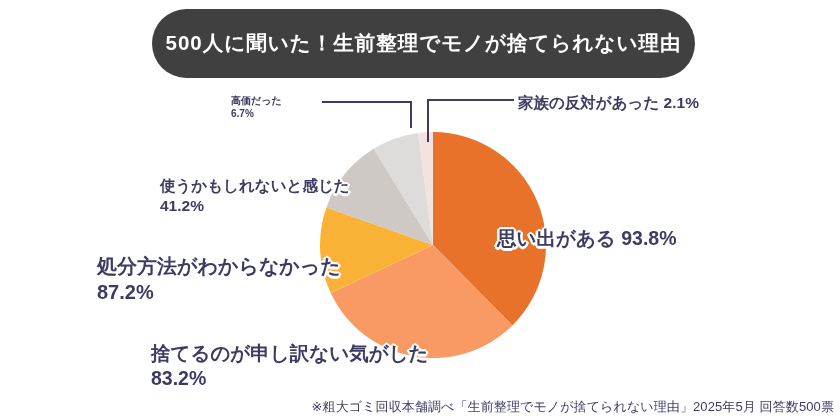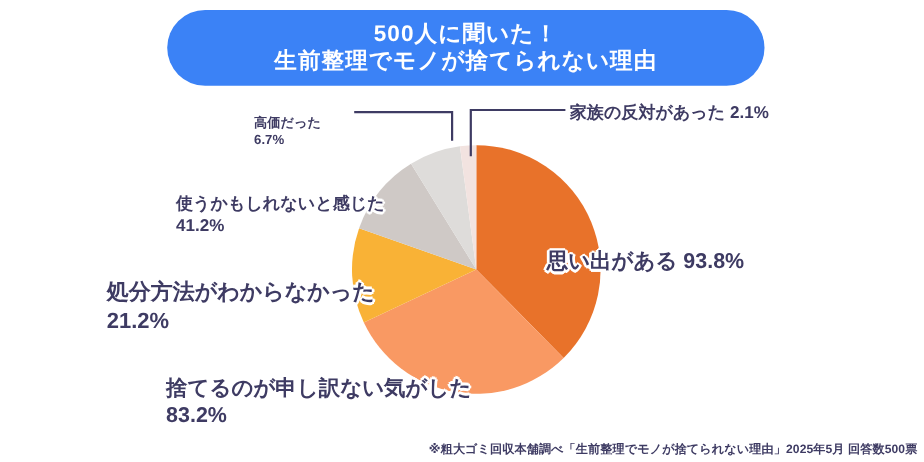--- a/index.html
+++ b/index.html
@@ -20,24 +20,23 @@
     height: 420px;
   }
 
   
   #title-banner {
     position: absolute;
     left: 152px;
     top: 9px;
     width: 543px;
     height: 69px;
-    background: #3b82f6;
+    background: #404040;
     border-radius: 40px;
     display: flex;
-    flex-direction: column;
     align-items: center;
     justify-content: center;
     box-sizing: border-box;
   }
   .title-line {
     color: #ffffff;
     font-weight: bold;
     letter-spacing: 1px;
     line-height: 1.18;
     white-space: nowrap;
@@ -98,37 +97,36 @@
     font-size: 20px;
   }
   #label-mightuse {
     left: 160px;
     top: 176px;
     font-size: 15.5px;
   }
   #label-expensive {
     left: 231px;
     top: 94px;
-    font-size: 12px;
-    margin-top: 10px;
+    font-size: 10px;
   }
   #label-family {
     left: 518px;
     top: 93px;
     font-size: 15.5px;
   }
 
   
   #footnote {
     position: absolute;
     right: 6px;
     bottom: 4px;
     color: #3E3B63;
-    font-size: 11px;
-    font-weight: bold;
+    font-size: 13px;
+    font-weight: normal;
     white-space: nowrap;
     letter-spacing: 0.1px;
   }
 </style>
 </head>
 <body>
 
 <div id="stage">
 
   <div id="title-banner">
@@ -157,21 +155,21 @@
     <span class="lbl-text">思い出がある 93.8%</span>
   </div>
 
   <div class="slice-label halo" id="label-guilty">
     <span class="lbl-text">捨てるのが申し訳ない気がした</span>
     <span class="lbl-pct">83.2%</span>
   </div>
 
   <div class="slice-label halo" id="label-disposal">
     <span class="lbl-text">処分方法がわからなかった</span>
-    <span class="lbl-pct">21.2%</span>
+    <span class="lbl-pct">87.2%</span>
   </div>
 
   <div class="slice-label halo" id="label-mightuse">
     <span class="lbl-text">使うかもしれないと感じた</span>
     <span class="lbl-pct">41.2%</span>
   </div>
 
   <div class="slice-label halo" id="label-expensive">
     <span class="lbl-text">高価だった</span>
     <span class="lbl-pct">6.7%</span>

